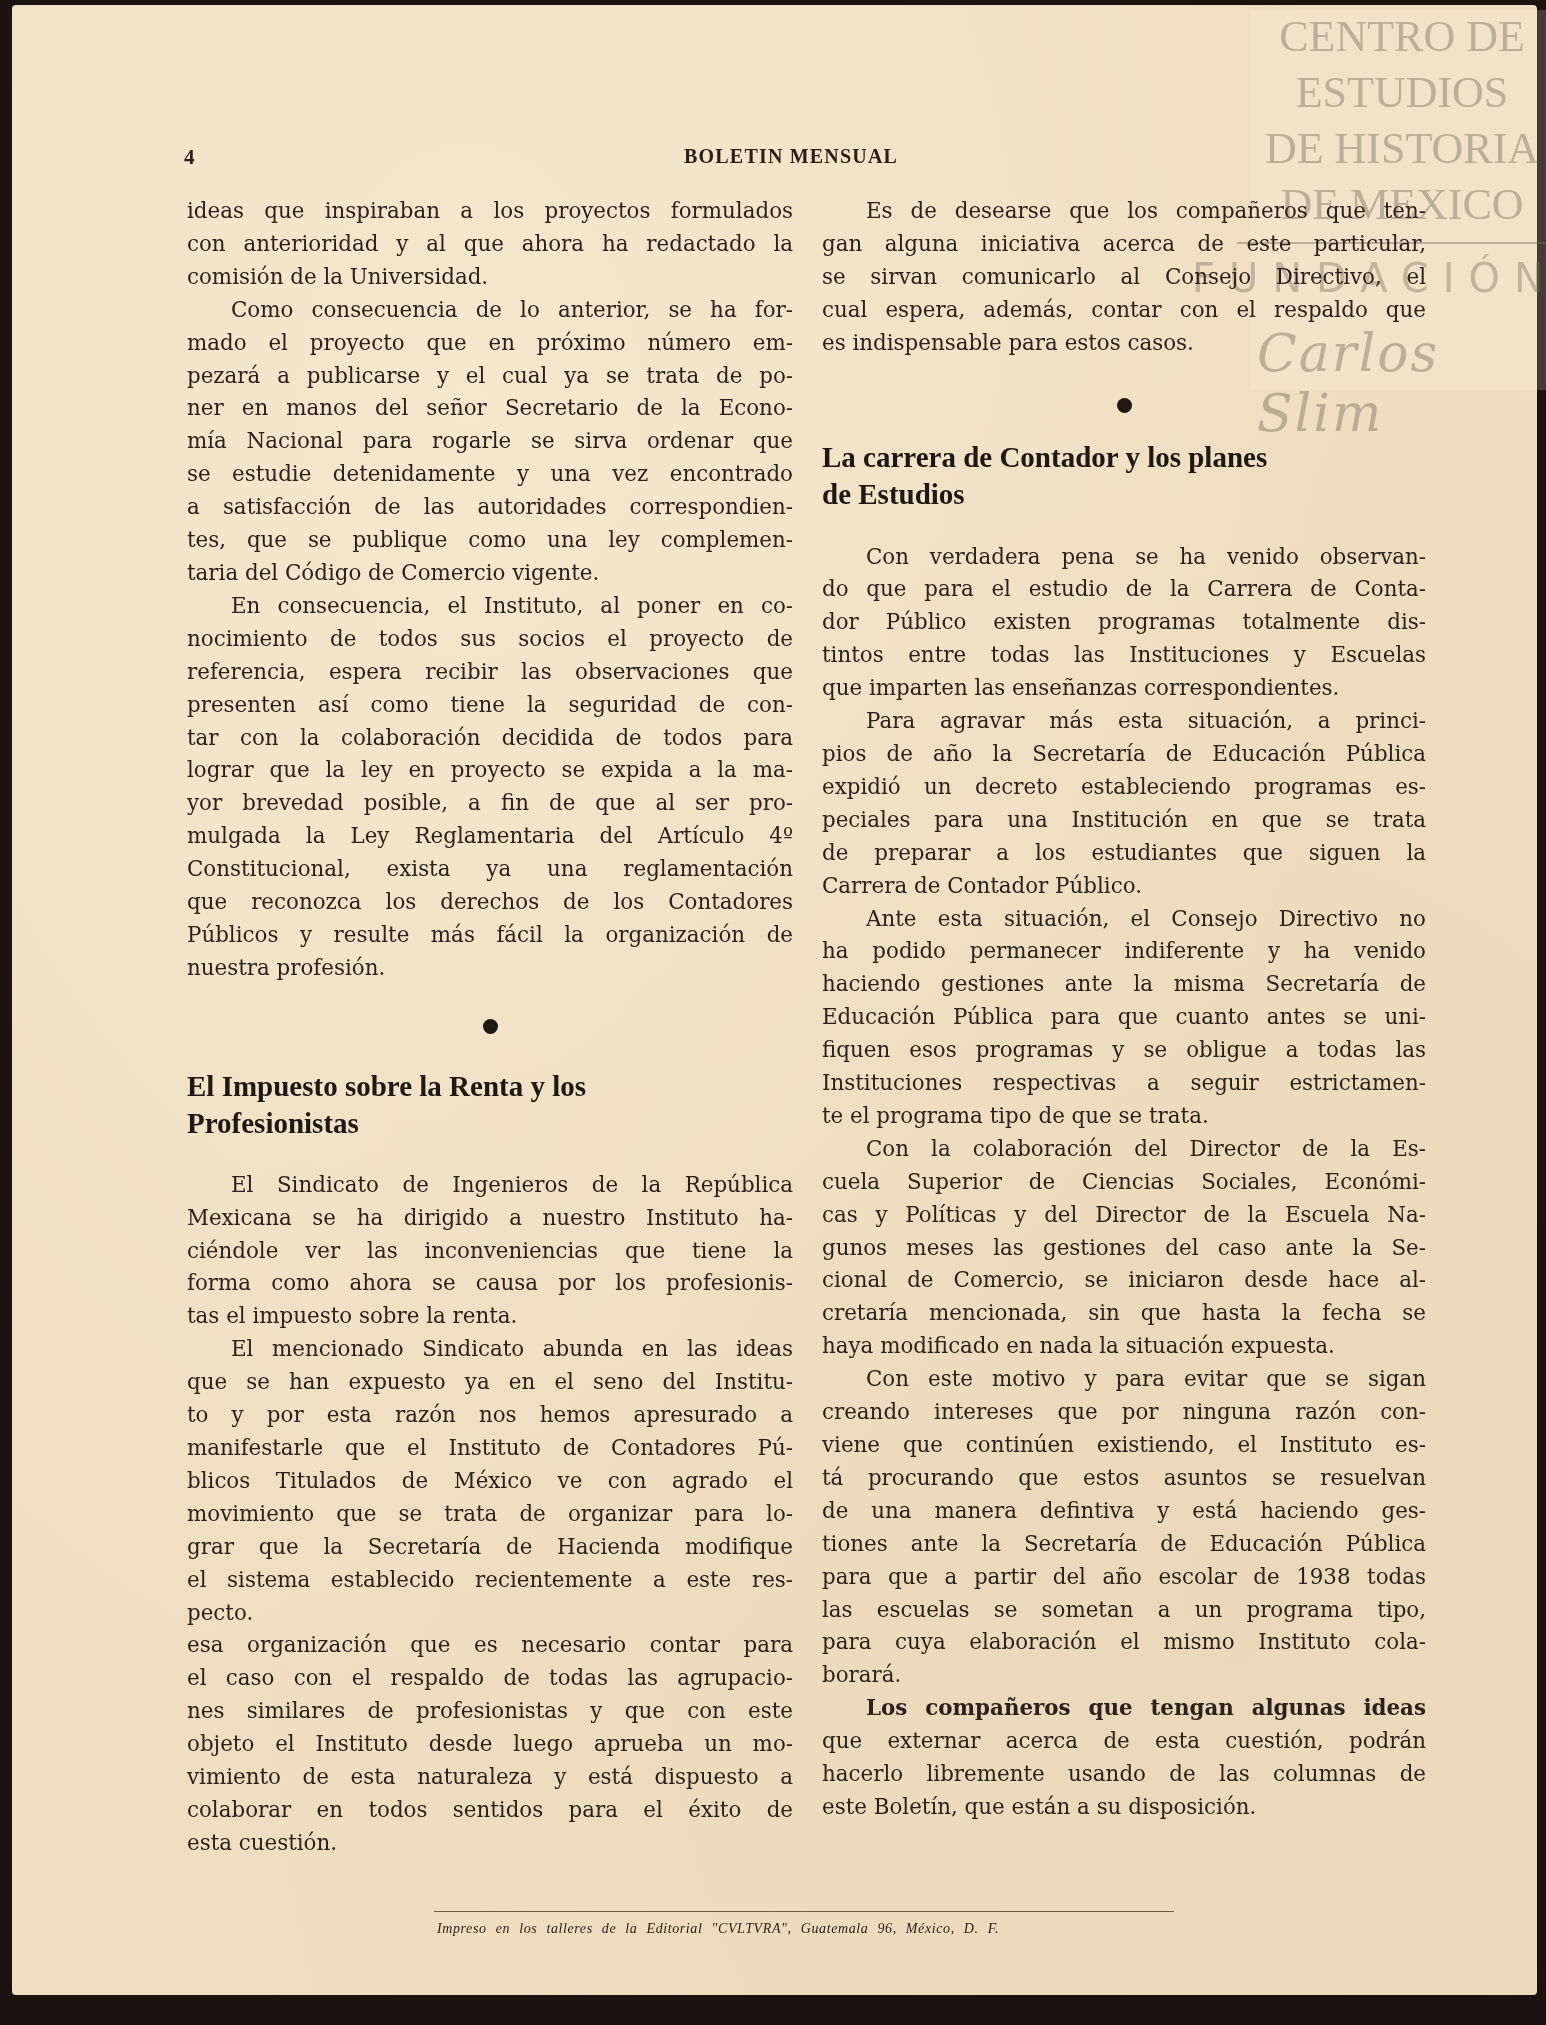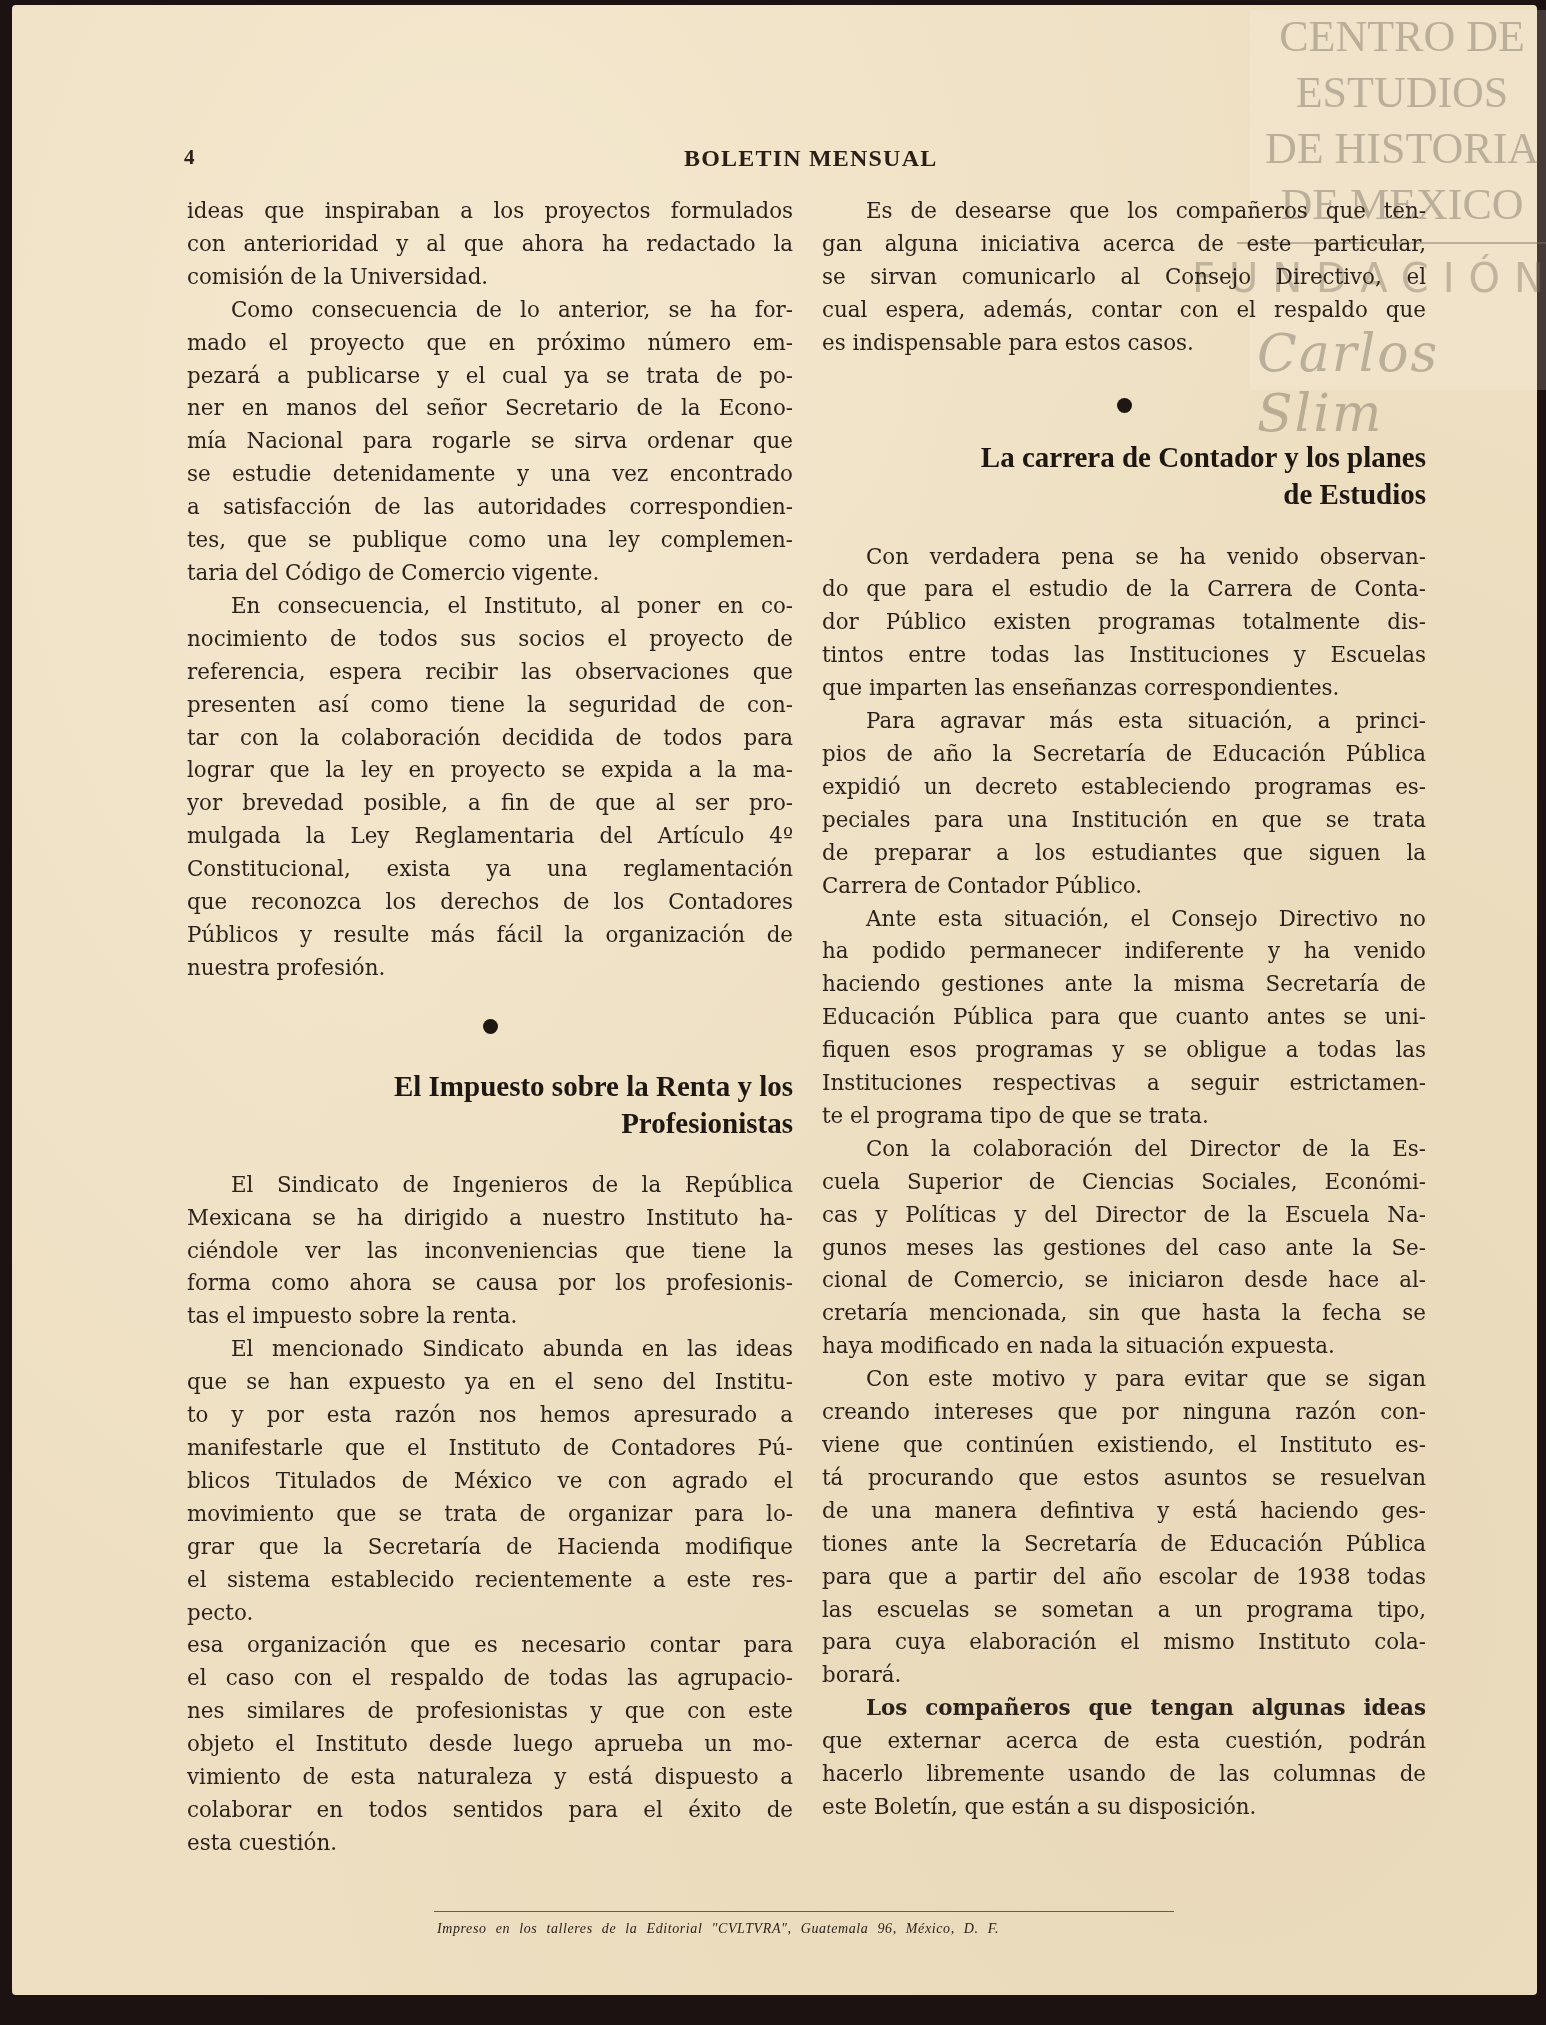--- a/index.html
+++ b/index.html
@@ -24,42 +24,42 @@
     height: 24px;
   }
   .page-num {
     position: absolute; left: 172px; top: 0;
     font-family: "Liberation Serif", serif; font-weight: bold;
     font-size: 21px; color: #2a2018;
   }
   .pub-title {
     position: absolute; left: 672px; top: 0;
     font-family: "Liberation Serif", serif; font-weight: bold;
-    font-size: 24px; letter-spacing: 1.2px; color: #2a2018;
+    font-size: 20px; letter-spacing: 1.2px; color: #2a2018;
   }
   .col {
     position: absolute; top: 190px;
     color: #2b221b;
     font-family: "DejaVu Serif", serif;
     font-size: 21.4px;
     line-height: 32.9px;
     text-align: justify;
   }
   .col.left { left: 175px; width: 606px; }
   .col.right { left: 810px; width: 604px; top: 190px; }
   .col p { margin: 0; text-indent: 0; }
   .line { display: block; text-align: justify; text-align-last: justify; white-space: nowrap; }
   .line.last { text-align-last: left; }
   .bullet {
     display: block; margin: 0 auto; width: 15px; height: 15px;
     border-radius: 50%; background: #1e1712;
   }
   .heading {
     font-family: "Liberation Serif", serif; font-weight: bold;
-    font-size: 29px; line-height: 37px; text-align: right;
+    font-size: 29px; line-height: 37px; text-align: left;
     color: #1e1712; margin: 0;
   }
   .footer-rule {
     position: absolute; left: 422px; top: 1906px; width: 740px; height: 1px;
     background: #6a5a48;
   }
   .footer-text {
     position: absolute; left: 425px; top: 1916px; width: 740px;
     font-family: "Liberation Serif", serif; font-style: italic;
     font-size: 14px; color: #2b221b; letter-spacing: 0.6px; word-spacing: 5px;

